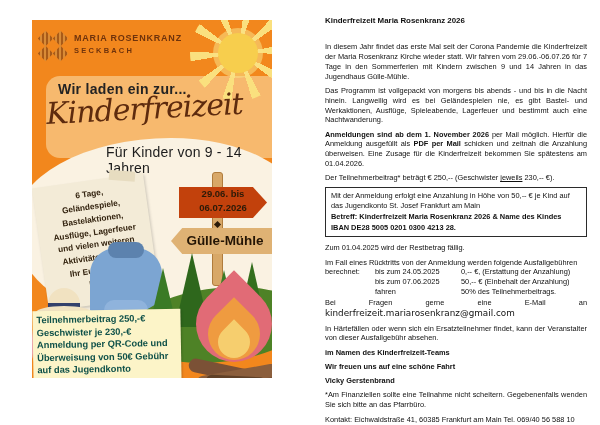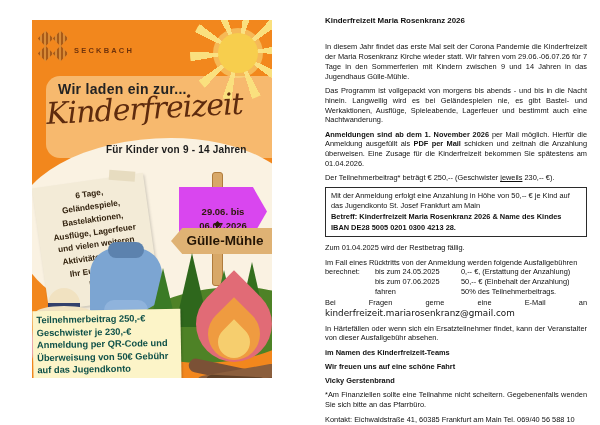--- a/index.html
+++ b/index.html
@@ -20,31 +20,31 @@
   .lightbox{left:14px;top:56px;width:240px;height:82px;background:#F7B96E;border-radius:14px;}
   .sunrays{left:158px;top:-15px;width:96px;height:96px;border-radius:50%;
            background:repeating-conic-gradient(from 8deg,#FAE07E 0deg 11deg,rgba(0,0,0,0) 11deg 36deg);}
   .sun{left:186px;top:13px;width:40px;height:40px;border-radius:50%;background:#F7CE4D;
        box-shadow:0 0 0 5px rgba(250,225,135,.55);}
   .creamblob{left:-18px;top:118px;width:285px;height:195px;background:#FAF2E2;
              border-radius:55% 45% 40% 60%/45% 34% 62% 55%;}
   .invite{left:26px;top:61px;font-size:14px;font-weight:bold;color:#232323;letter-spacing:.3px;}
   .bigtitle{left:14px;top:70px;width:230px;font-family:"DejaVu Serif",serif;font-style:italic;
             font-size:30px;color:#5E2B0E;transform:rotate(-3deg);letter-spacing:-1px;}
-  .subtitle{left:26px;top:124px;font-size:10px;font-weight:bold;color:#1c1c1c;letter-spacing:.2px;padding-left:48px;}
+  .subtitle{left:26px;top:124px;font-size:14px;font-weight:normal;color:#1c1c1c;letter-spacing:.2px;padding-left:48px;}
   .notepad{left:8px;top:160px;width:112px;height:124px;background:#F3EBD7;transform:rotate(-8deg);
            box-shadow:1px 2px 3px rgba(0,0,0,.18);}
   .notepad .tape{left:78px;top:-5px;width:26px;height:10px;background:#E7DCC0;transform:rotate(12deg);}
   .notetext{left:4px;top:7px;width:104px;font-size:8.3px;font-weight:bold;color:#33230F;
             text-align:center;line-height:1.55;}
   .notetext div{position:static;}
   .post{left:180px;top:152px;width:9px;height:112px;background:#D8A868;border:1px solid #B07C3C;border-radius:3px;}
-  .board1{left:147px;top:167px;width:88px;height:31px;background:#d946ef;
+  .board1{left:147px;top:167px;width:88px;height:31px;background:#c2410c;
           clip-path:polygon(0 0,84% 0,100% 50%,84% 100%,0 100%);
-          font-size:9.5px;font-weight:800;color:#2B1A08;text-align:center;line-height:1.45;padding-top:18px;}
+          font-size:9.5px;font-weight:800;color:#2B1A08;text-align:center;line-height:1.45;padding-top:0;}
   .board1 div{position:static;}
   .signdot{left:183px;top:202px;width:5px;height:5px;background:#2B1A08;transform:rotate(45deg);}
   .board2{left:139px;top:208px;width:96px;height:26px;background:#DFB274;
           clip-path:polygon(0 50%,11% 0,100% 0,100% 100%,11% 100%);
           font-size:13.5px;font-weight:bold;color:#241505;text-align:center;line-height:26px;padding-left:6px;}
   .backpack{left:58px;top:228px;width:72px;height:100px;background:#7CA5D2;border-radius:26px 26px 10px 10px;}
   .backpack .pocket{left:14px;top:52px;width:44px;height:38px;background:#8FB3DC;border-radius:10px;}
   .backpack .flap{left:18px;top:-6px;width:36px;height:16px;background:#5C82AE;border-radius:8px;}
   .hill{left:98px;top:268px;width:178px;height:74px;background:#4E8226;border-radius:50%;transform:rotate(-6deg);}
   .tree{width:0;height:0;}
@@ -86,20 +86,21 @@
 </head>
 <body>
 
 <div class="flyer">
   <div class="logo">
       <i></i>
       <i></i>
       <i></i>
       <i></i>
     </div>
+  <div class="orgname">MARIA ROSENKRANZ</div>
   <div class="orgsub">SECKBACH</div>
 
   <div class="lightbox"></div>
   <div class="sunrays"></div>
   <div class="sun"></div>
   <div class="creamblob"></div>
 
   <div class="invite">Wir laden ein zur...</div>
   <div class="bigtitle">Kinderfreizeit</div>
   <div class="subtitle">Für Kinder von 9 - 14 Jahren</div>

